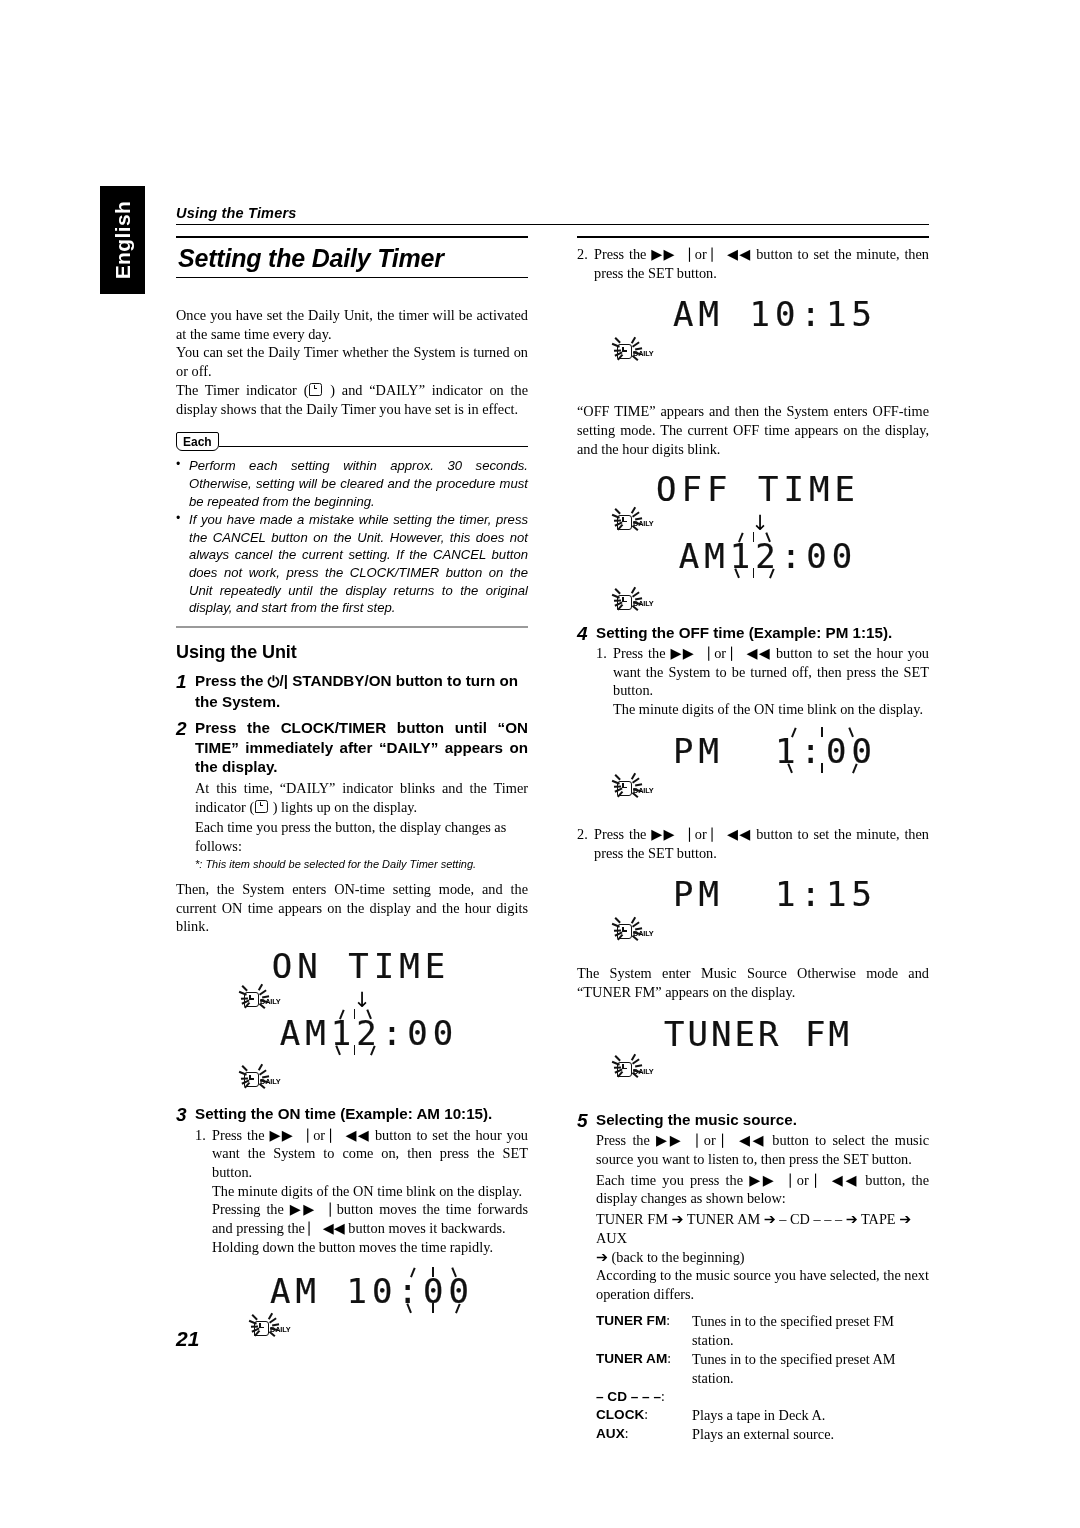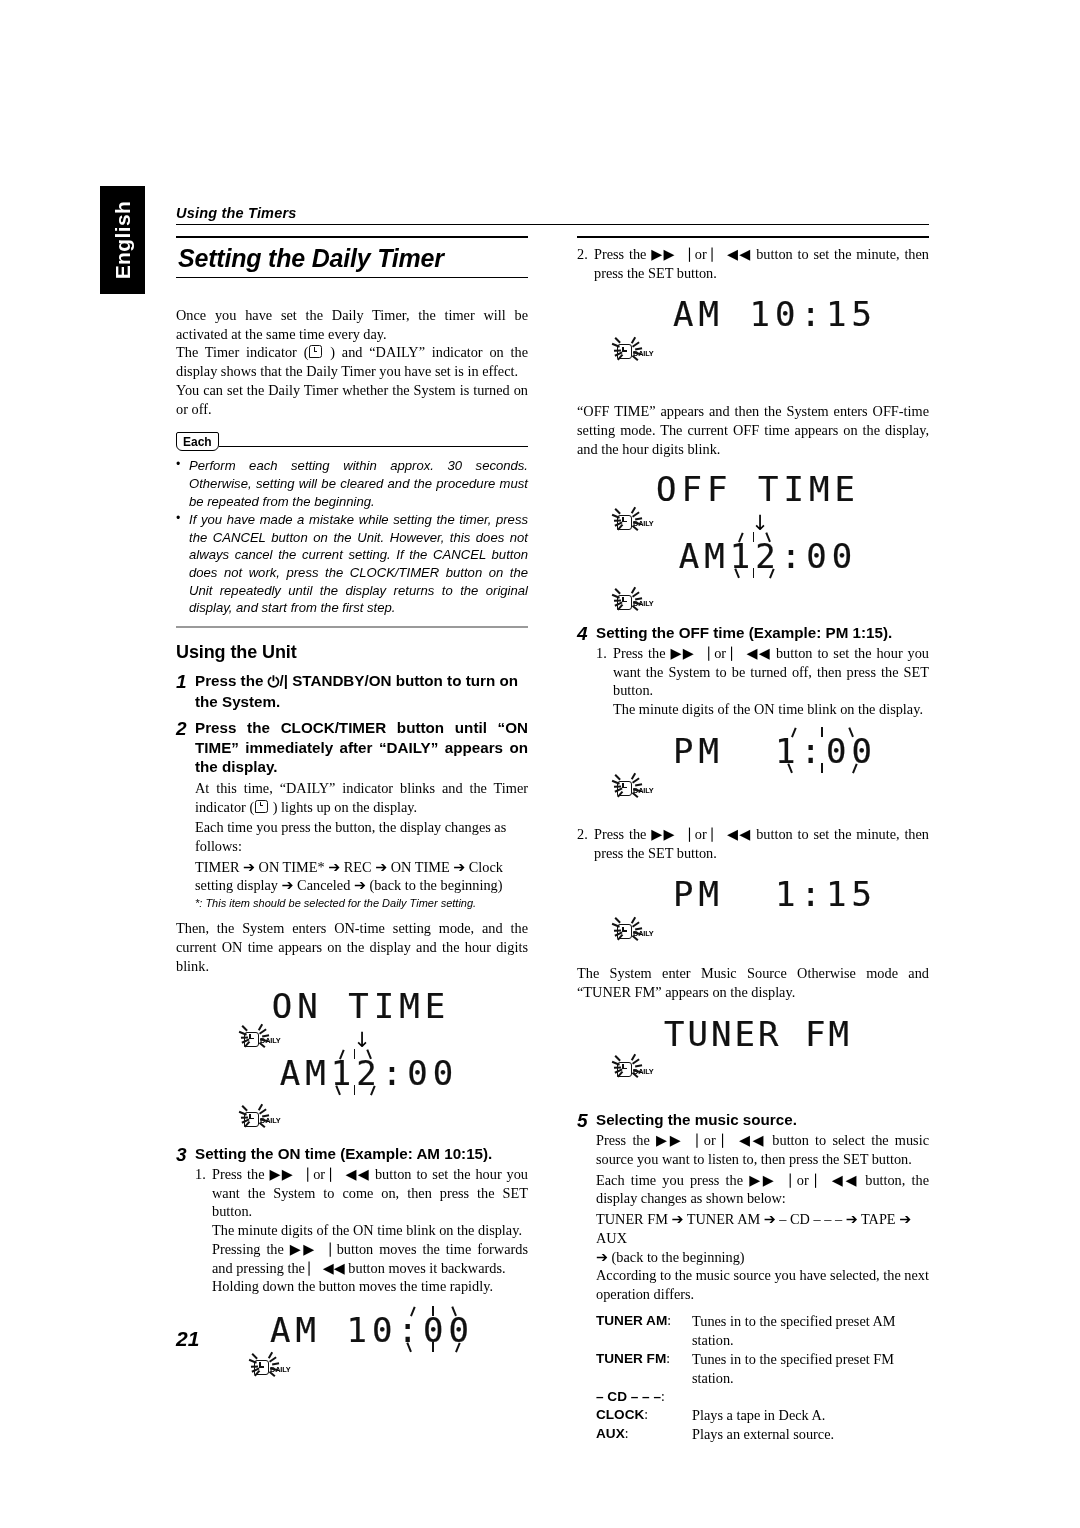--- a/index.html
+++ b/index.html
@@ -409,23 +409,23 @@
 
   <div id="chapter-title">
     <div class="ct-rule-top"></div>
     <div class="ct-text">Setting the Daily Timer</div>
     <div class="ct-rule-bot"></div>
   </div>
   <div id="right-top-rule"></div>
 
   <div class="col" id="col-left" style="top:306px;">
 
-    <p class="body-para">Once you have set the Daily Timer, the timer will be activated at the same time every day.</p>
+    <p class="body-para">Once you have set the Daily Unit, the timer will be activated at the same time every day.</p>
+    <p class="body-para">You can set the Daily Timer whether the System is turned on or off.</p>
     <p class="body-para"><span>The Timer indicator  (</span><span class="inline-clock"></span><span> ) and “DAILY” indicator on the display shows that the Daily Timer you have set is in effect.</span></p>
-    <p class="body-para">You can set the Daily Timer whether the System is turned on or off.</p>
 
     <div class="notes-block">
       <div class="notes-head-row">
         <span class="notes-tag">Each</span>
         <span class="notes-rule"></span>
       </div>
       <ul class="note-list">
         <li>Perform each setting within approx. 30 seconds. Otherwise, setting will be cleared and the procedure must be repeated from the beginning.</li>
         <li>If you have made a mistake while setting the timer, press the CANCEL button on the Unit. However, this does not always cancel the current setting. If the CANCEL button does not work, press the CLOCK/TIMER button on the Unit repeatedly until the display returns to the original display, and start from the first step.</li>
       </ul>
@@ -440,21 +440,20 @@
         <div class="step-title nojust"><span>Press the </span><span class="power-glyph">⏻</span><span>/| STANDBY/ON button to turn on the System.</span></div>
       </div>
     </div>
 
     <div class="step">
       <div class="step-num">2</div>
       <div class="step-body">
         <div class="step-title">Press the CLOCK/TIMER button until “ON TIME” immediately after “DAILY” appears on the display.</div>
         <div class="step-sub"><span>At this time, “DAILY” indicator blinks and the Timer indicator  (</span><span class="inline-clock"></span><span> ) lights up on the display.</span></div>
         <div class="step-sub nojust">Each time you press the button, the display changes as follows:</div>
-        <div class="step-sub nojust">TIMER ➔ ON TIME* ➔ REC ➔ ON TIME ➔ Clock setting display ➔ Canceled ➔ (back to the beginning)</div>
         <div class="footnote-ital">*: This item should be selected for the Daily Timer setting.</div>
       </div>
     </div>
 
     <p class="body-para" style="margin-top:9px;">Then, the System enters ON-time setting mode, and the current ON time appears on the display and the hour digits blink.</p>
 
     <div class="lcd-figure" style="min-height:140px;">
       <div class="lcd-text" style="margin-left:18px;">ON TIME</div>
       <div class="daily-ind" style="left:58px; top:30px;">
         <div class="daily-core">
@@ -701,26 +700,26 @@
       <div class="step-body">
         <div class="step-title nojust">Selecting the music source.</div>
         <div class="step-sub">Press the ▶▶⎹ or ⎸◀◀ button to select the music source you want to listen to, then press the SET button.</div>
         <div class="step-sub">Each time you press the ▶▶⎹ or ⎸◀◀ button, the display changes as shown below:</div>
         <div class="step-sub nojust">TUNER FM ➔ TUNER AM ➔ – CD – – – ➔ TAPE ➔ AUX</div>
         <div class="step-sub nojust" style="margin-top:0;">➔ (back to the beginning)</div>
         <div class="step-sub" style="margin-top:0;">According to the music source you have selected, the next operation differs.</div>
 
         <div class="src-list">
           <div class="src-row">
+            <div class="src-term"><span>TUNER FM</span><span class="colon">:</span></div>
+            <div class="src-desc">Tunes in to the specified preset FM station.</div>
+          </div>
+          <div class="src-row">
             <div class="src-term"><span>TUNER AM</span><span class="colon">:</span></div>
             <div class="src-desc">Tunes in to the specified preset AM station.</div>
-          </div>
-          <div class="src-row">
-            <div class="src-term"><span>TUNER FM</span><span class="colon">:</span></div>
-            <div class="src-desc">Tunes in to the specified preset FM station.</div>
           </div>
           <div class="src-row">
             <div class="src-term"><span>– CD – – –</span><span class="colon">:</span></div>
           </div>
           <div class="src-row">
             <div class="src-term"><span>CLOCK</span><span class="colon">:</span></div>
             <div class="src-desc">Plays a tape in Deck A.</div>
           </div>
           <div class="src-row">
             <div class="src-term"><span>AUX</span><span class="colon">:</span></div>

